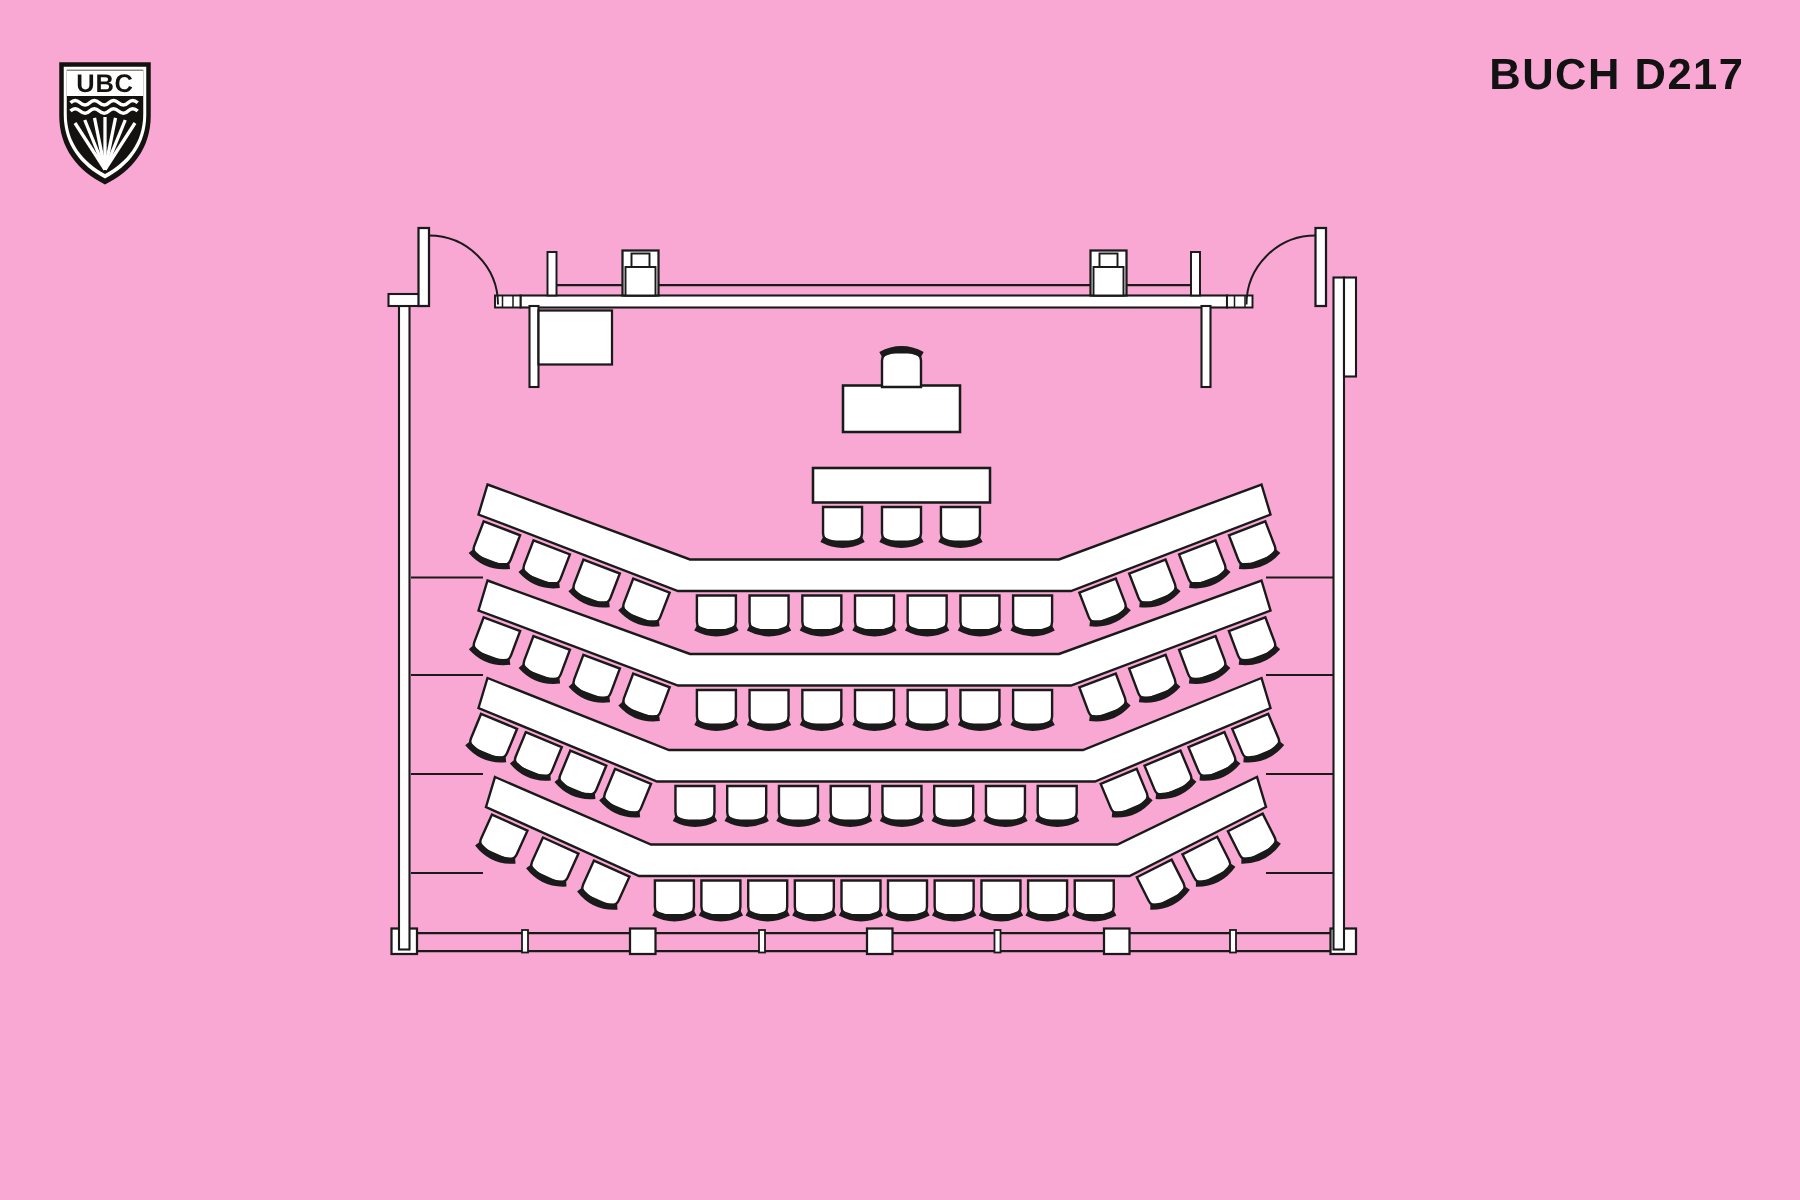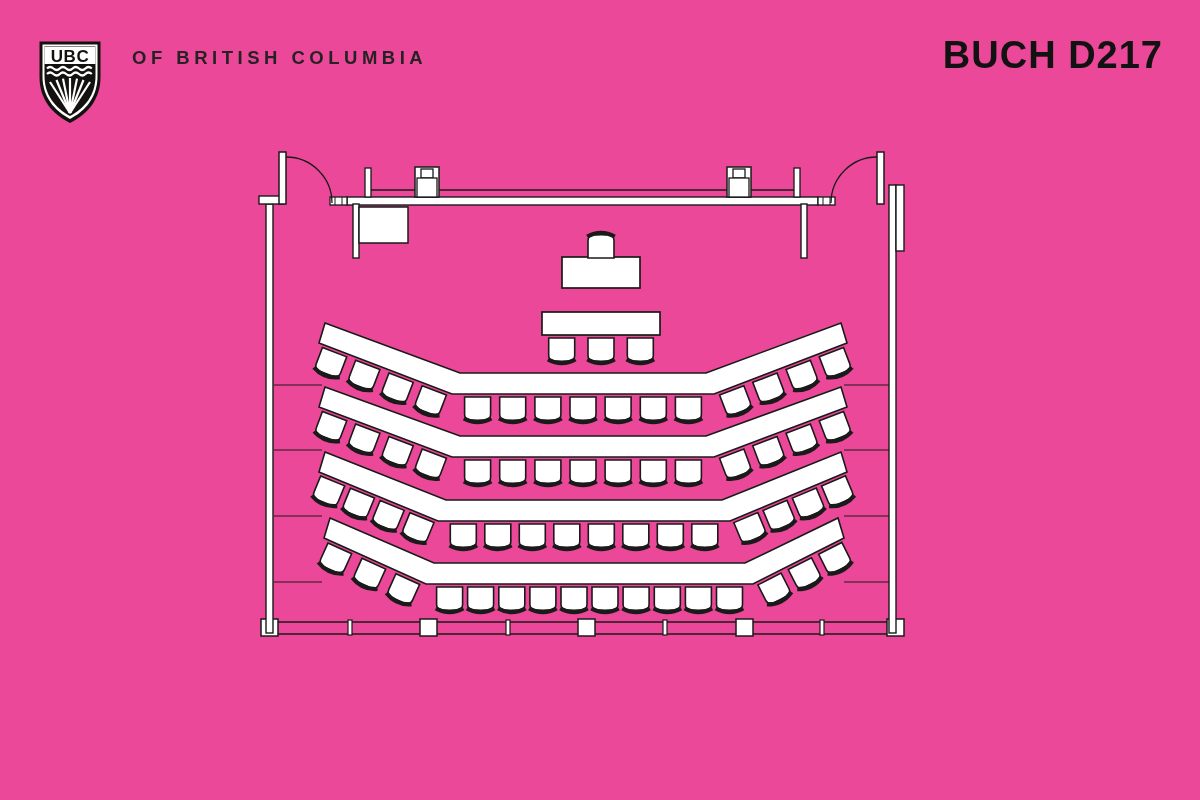--- a/index.html
+++ b/index.html
@@ -1,22 +1,22 @@
 <!DOCTYPE html>
 <html><head>
 <meta charset="utf-8">
 <style>
   html,body{margin:0;padding:0;background:#fff;}
-  .page{position:relative;width:1200px;height:800px;background:#ec4899;
+  .page{position:relative;width:1200px;height:800px;background:#f9a8d4;
         font-family:"Liberation Sans",sans-serif;overflow:hidden;}
   .logo{position:absolute;left:38px;top:40px;}
   .wordmark{position:absolute;left:132px;top:42px;color:#262223;font-weight:700;
             font-size:18.5px;letter-spacing:4.5px;line-height:31px;}
   .room-label{position:absolute;right:37px;top:34px;color:#121212;font-weight:700;
-              font-size:38px;letter-spacing:1px;}
+              font-size:29px;letter-spacing:1px;}
   .plan{position:absolute;left:0;top:0;}
 </style>
 </head>
 <body>
 
 <div class="page">
 
   <svg class="logo" width="64" height="86" viewBox="0 0 64 86">
     <path d="M1.5,1.5 H62.5 V37 C62.5,59 50,74 32,83 C14,74 1.5,59 1.5,37 Z" fill="#14120f"></path>
     <path d="M4.5,4.5 H59.5 V36.5 C59.5,56.5 48,70.5 32,79 C16,70.5 4.5,56.5 4.5,36.5 Z" fill="#ffffff"></path>
@@ -32,21 +32,20 @@
       <line x1="32" y1="73" x2="18.5" y2="40"></line>
       <line x1="32" y1="73" x2="25" y2="38.6"></line>
       <line x1="32" y1="73" x2="32" y2="38"></line>
       <line x1="32" y1="73" x2="39" y2="38.6"></line>
       <line x1="32" y1="73" x2="45.5" y2="40"></line>
       <line x1="32" y1="73" x2="52" y2="42"></line>
     </g>
   </svg>
 
   <div class="wordmark">
-    <div>OF BRITISH COLUMBIA</div>
   </div>
 
   <div class="room-label">BUCH D217</div>
 
   <svg class="plan" id="plan" width="1200" height="800" viewBox="0 0 1200 800">
       <line x1="261" y1="634" x2="903" y2="634" stroke="#1a1a1a" stroke-width="1.5"></line>
       <line x1="261" y1="622" x2="903" y2="622" stroke="#1a1a1a" stroke-width="1.5"></line>
       <rect x="261" y="619" width="17" height="17" fill="#fff" stroke="#1a1a1a" stroke-width="1.5"></rect>
       <rect x="420" y="619" width="17" height="17" fill="#fff" stroke="#1a1a1a" stroke-width="1.5"></rect>
       <rect x="578" y="619" width="17" height="17" fill="#fff" stroke="#1a1a1a" stroke-width="1.5"></rect>

